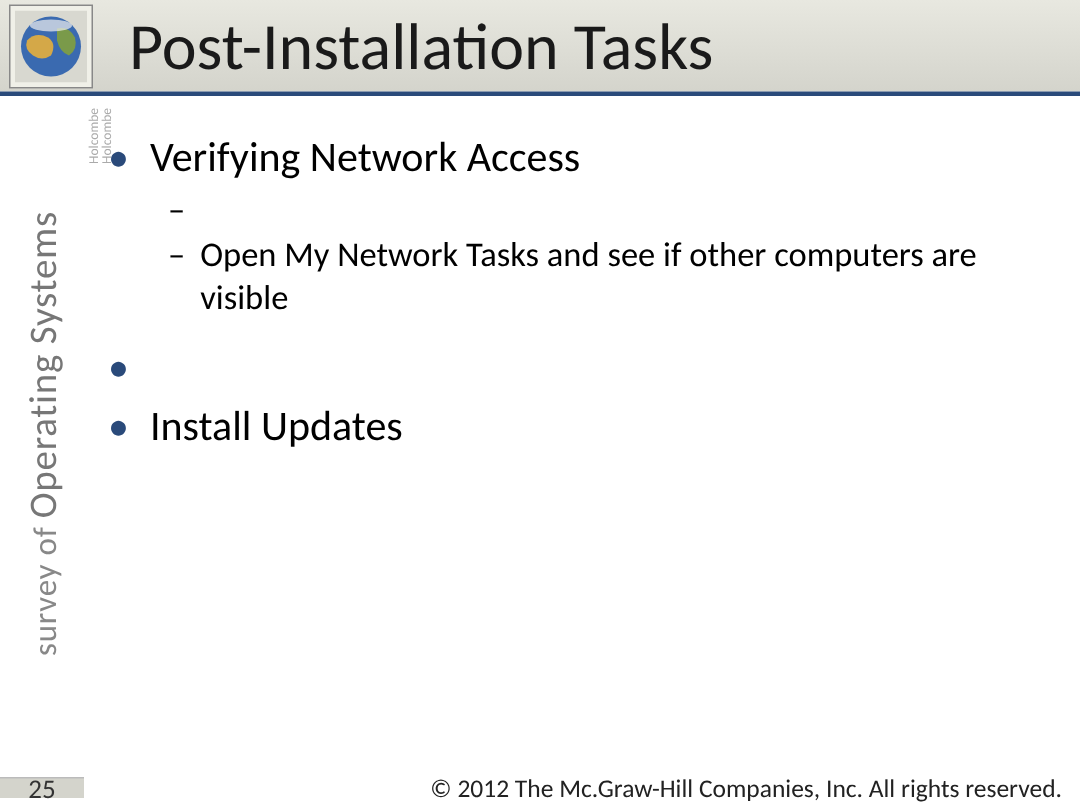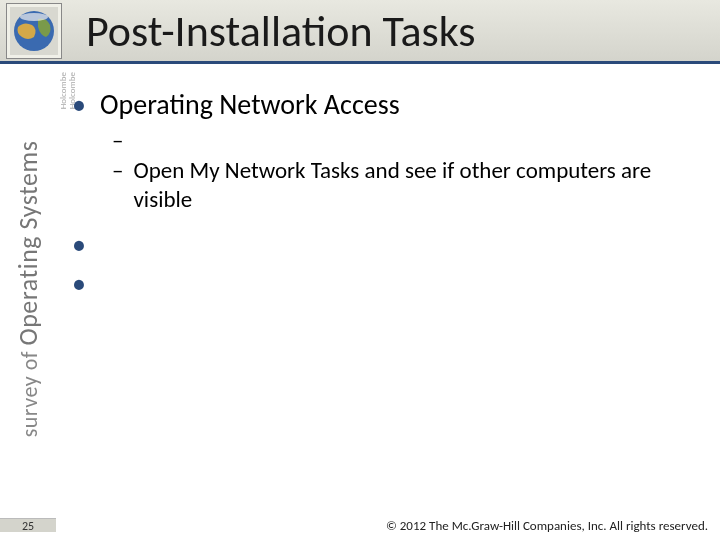--- a/index.html
+++ b/index.html
@@ -96,27 +96,27 @@
     align-items: center;
   }
   .page-num-box {
     width: 56px;
     height: 14px;
     background: #d4d4cc;
     border-top: 1px solid #bbb;
     display: flex;
     align-items: center;
     justify-content: center;
-    font-size: 12px;
+    font-size: 18px;
     color: #333;
   }
   .copyright {
     margin-left: auto;
     margin-right: 12px;
-    font-size: 13px;
+    font-size: 17px;
     color: #222;
   }
   .side-authors {
     position: absolute;
     left: 58px;
     top: 72px;
     width: 14px;
     font-size: 9px;
     color: #aaa;
     writing-mode: vertical-rl;
@@ -149,33 +149,34 @@
 </div>
 
 <div class="side-authors">
   <span>Holcombe</span><br>
   <span>Holcombe</span>
 </div>
 
 <div class="content">
   <div class="bullet-l1">
     <span class="dot">•</span>
-    <span>Operating Network Access</span>
+    <span>Verifying Network Access</span>
   </div>
   <div class="bullet-l2">
     <span class="dash">–</span>
   </div>
   <div class="bullet-l2">
     <span class="dash">–</span>
     <span>Open My Network Tasks and see if other computers are visible</span>
   </div>
   <div class="bullet-l1" style="margin-top:14px">
     <span class="dot">•</span>
   </div>
   <div class="bullet-l1">
     <span class="dot">•</span>
+    <span>Install Updates</span>
   </div>
 </div>
 
 <div class="footer">
   <div class="page-num-box">25</div>
   <div class="copyright">© 2012 The Mc.Graw-Hill Companies, Inc. All rights reserved.</div>
 </div>
 
 </body></html>

